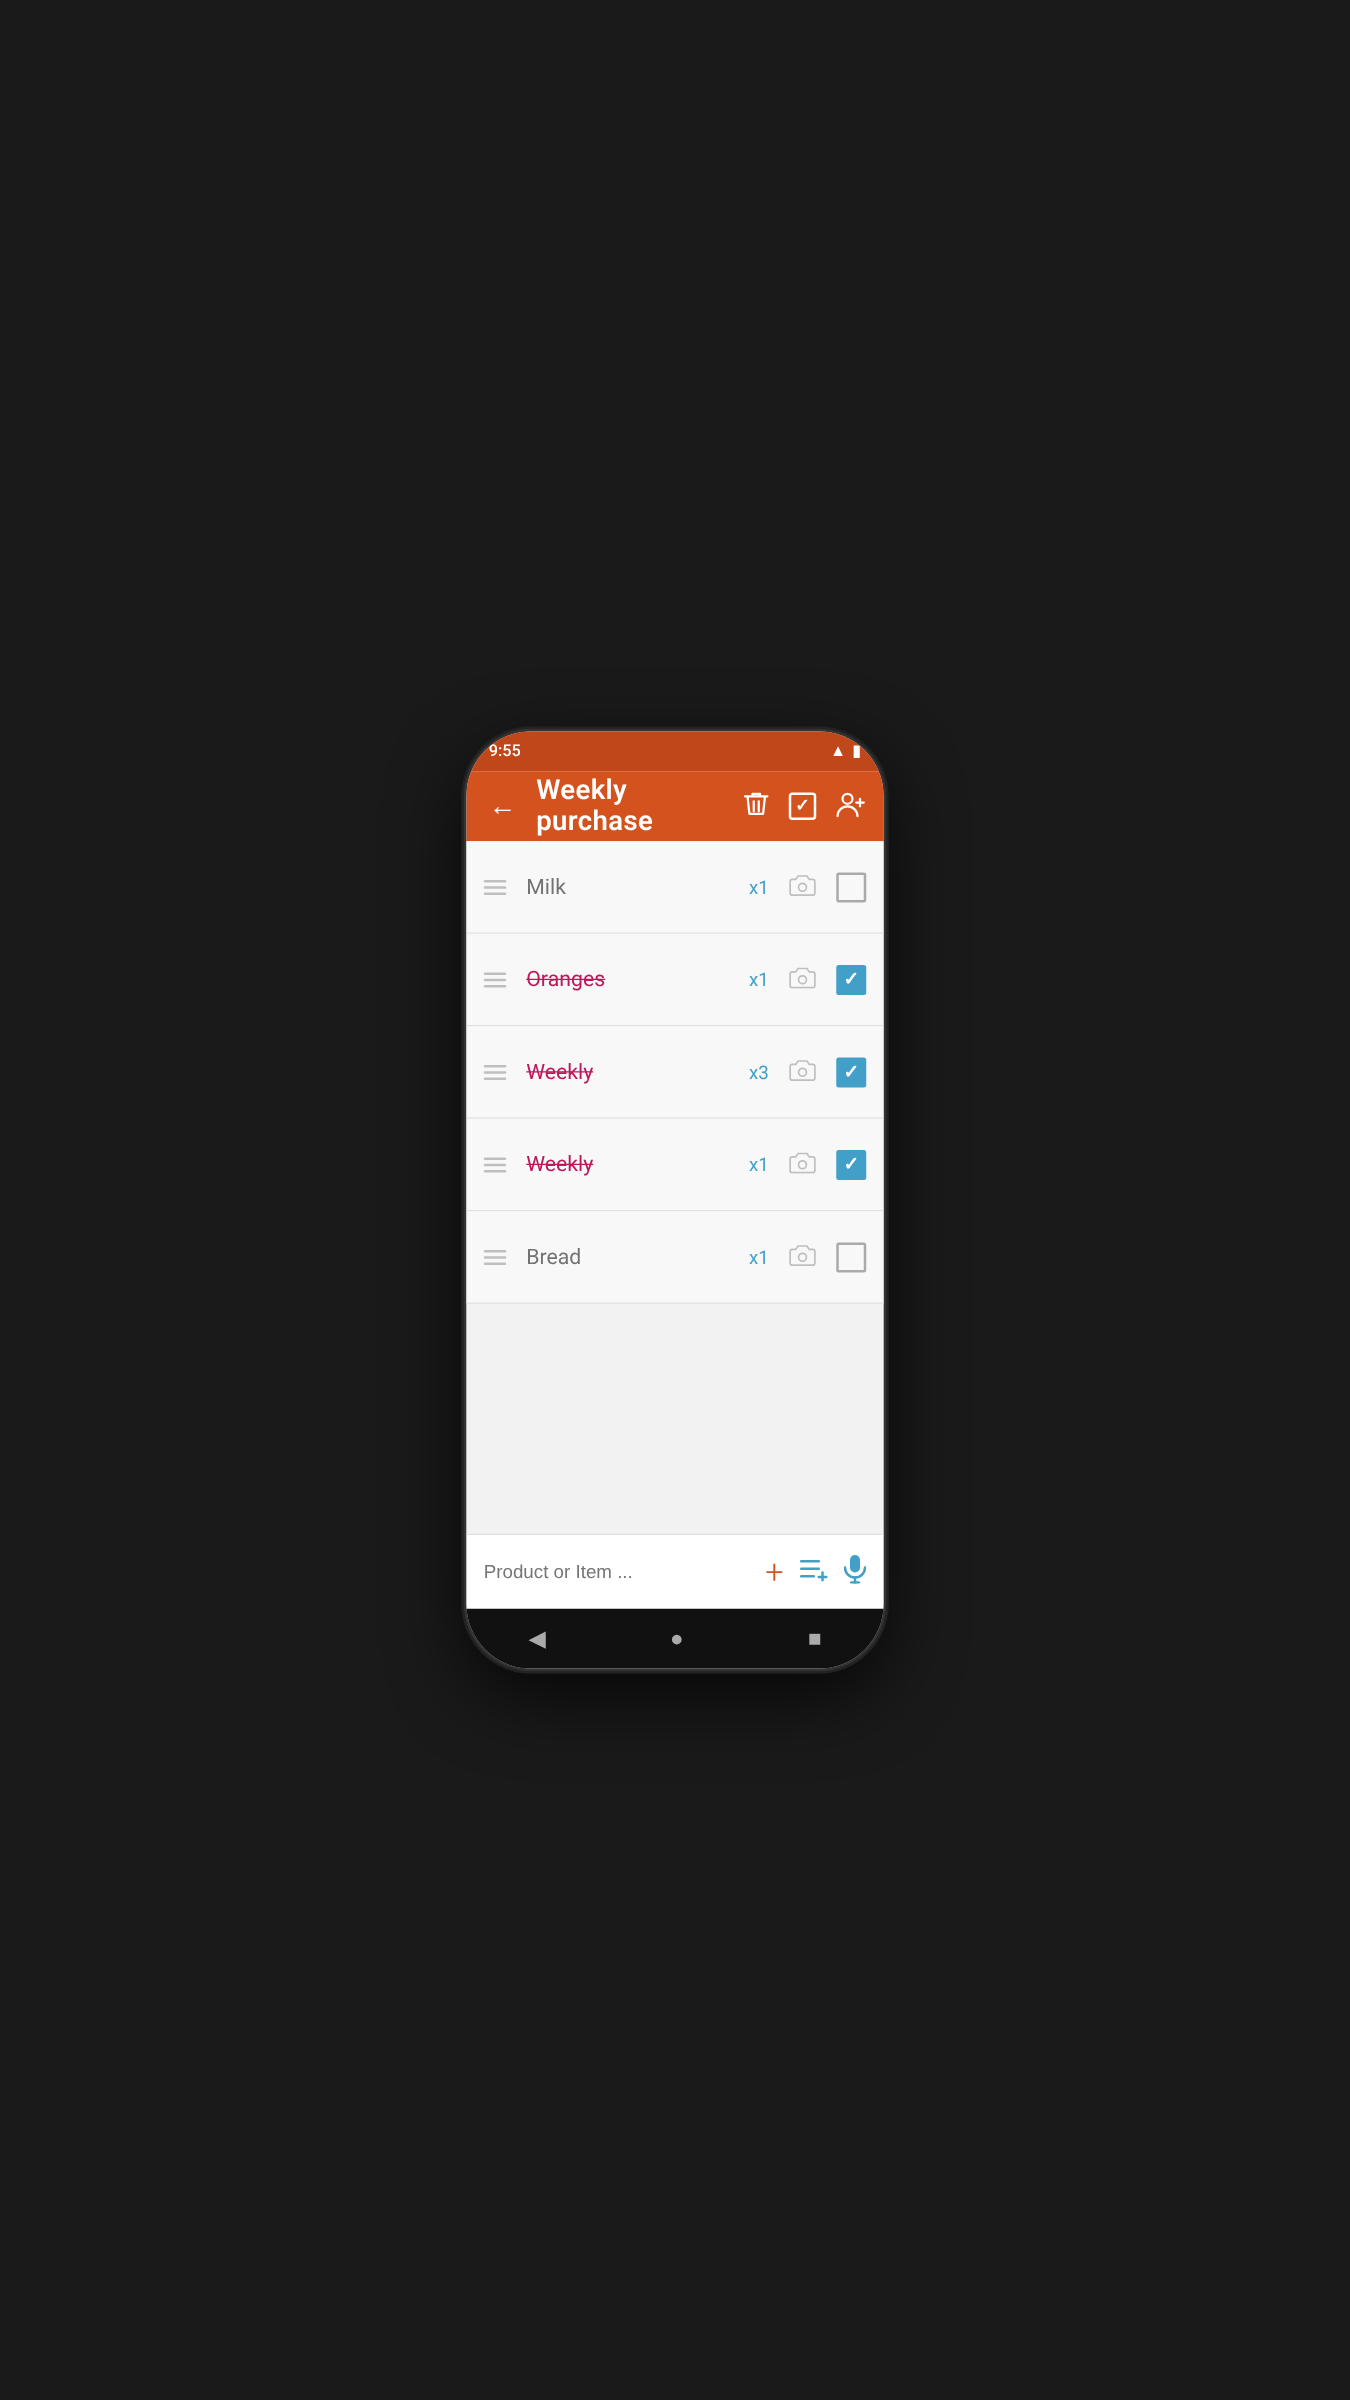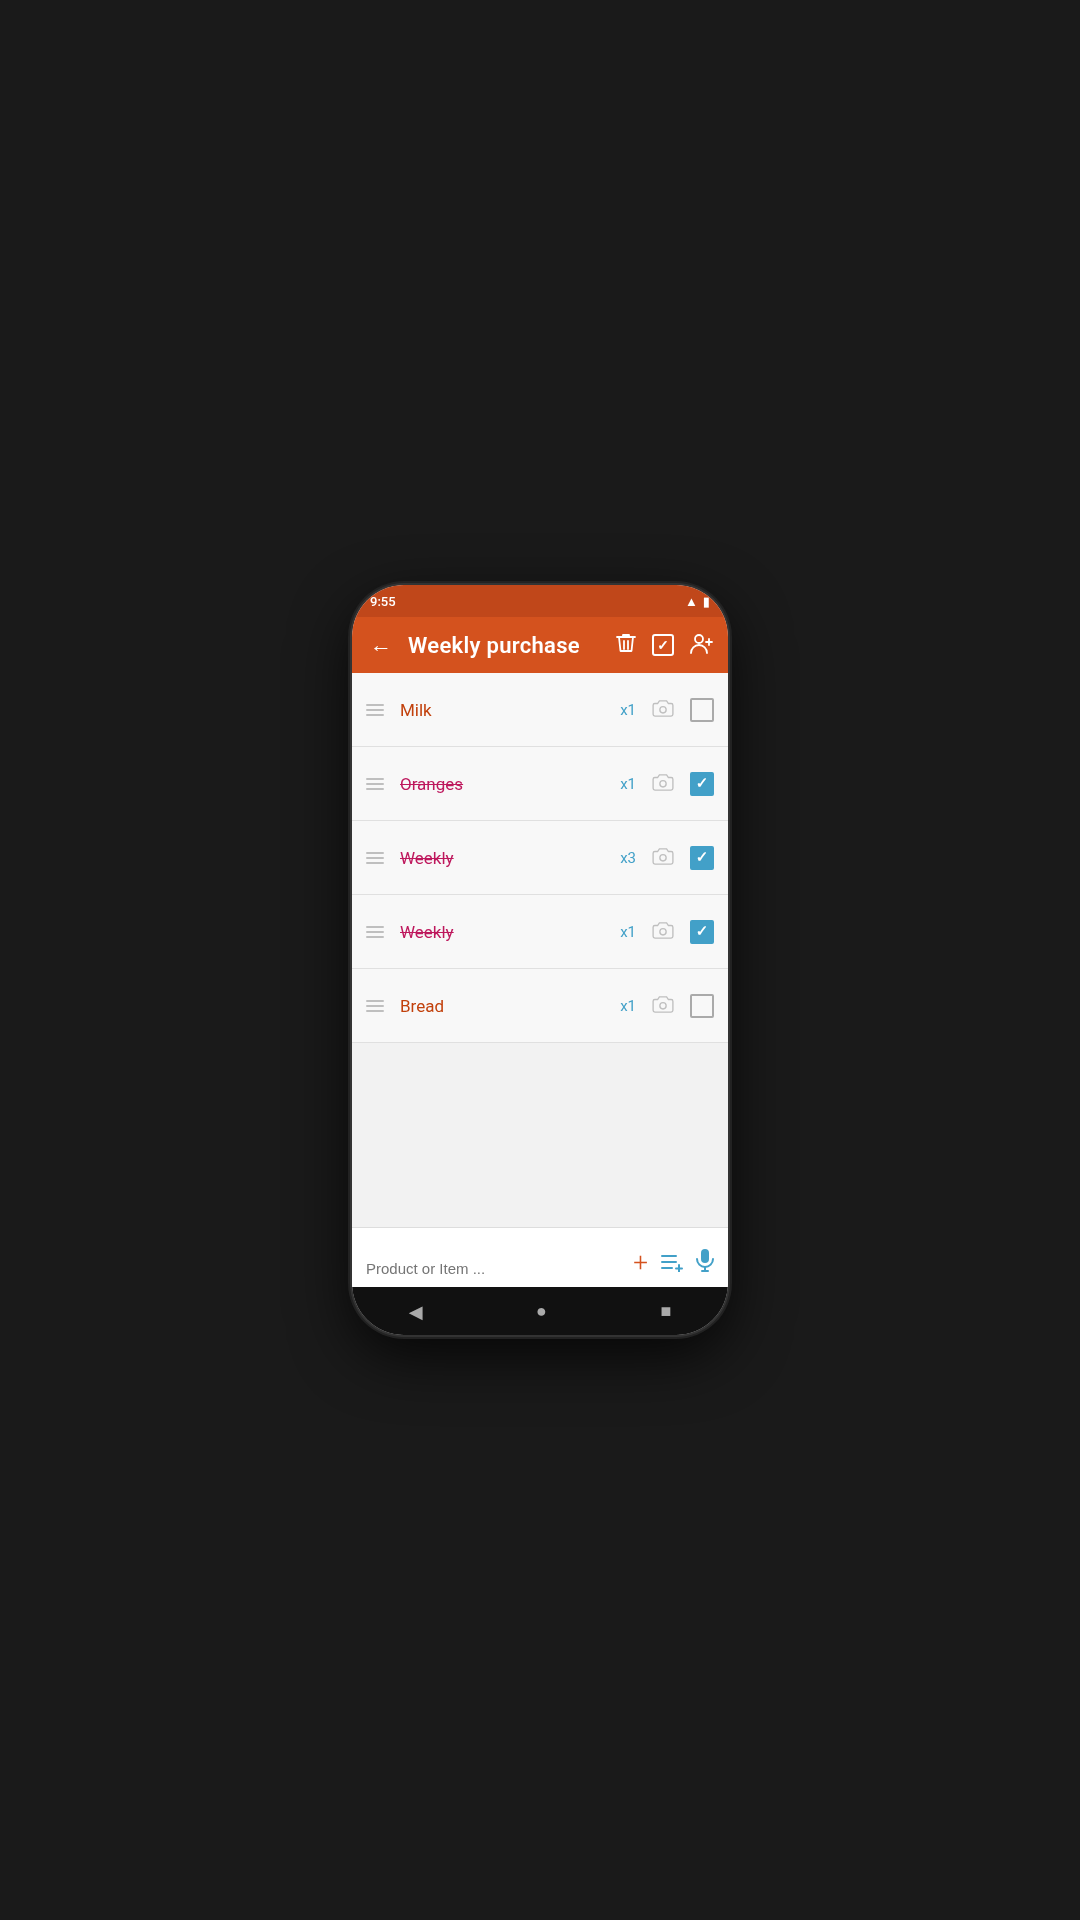--- a/index.html
+++ b/index.html
@@ -8,21 +8,21 @@
     body {
       background: #1a1a1a;
       display: flex;
       justify-content: center;
       align-items: center;
       min-height: 100vh;
       font-family: 'Roboto', Arial, sans-serif;
     }
 
     .phone-shell {
-      width: 376px;
+      width: 334px;
       height: 750px;
       background: #111;
       border-radius: 52px;
       position: relative;
       box-shadow: 0 0 0 2px #333, 0 0 0 4px #222, 0 20px 60px rgba(0,0,0,0.8);
       overflow: hidden;
       display: flex;
       flex-direction: column;
     }
 
@@ -132,21 +132,21 @@
       display: block;
       width: 18px;
       height: 2px;
       background: #888;
       border-radius: 1px;
     }
 
     .item-name {
       flex: 1;
       font-size: 17px;
-      color: #c2410c;
+      color: #737373;
     }
 
     .item-name.strikethrough {
       text-decoration: line-through;
       color: #be185d;
     }
 
     .item-qty {
       color: #42a0c8;
       font-size: 15px;
@@ -185,21 +185,21 @@
       font-size: 15px;
       font-weight: bold;
       line-height: 1;
     }
 
     
     .bottom-bar {
       background: white;
       border-top: 1px solid #ddd;
       display: flex;
-      align-items: flex-end;
+      align-items: center;
       padding: 10px 14px;
       height: 60px;
       flex-shrink: 0;
       gap: 12px;
     }
 
     .product-input {
       flex: 1;
       border: none;
       outline: none;

